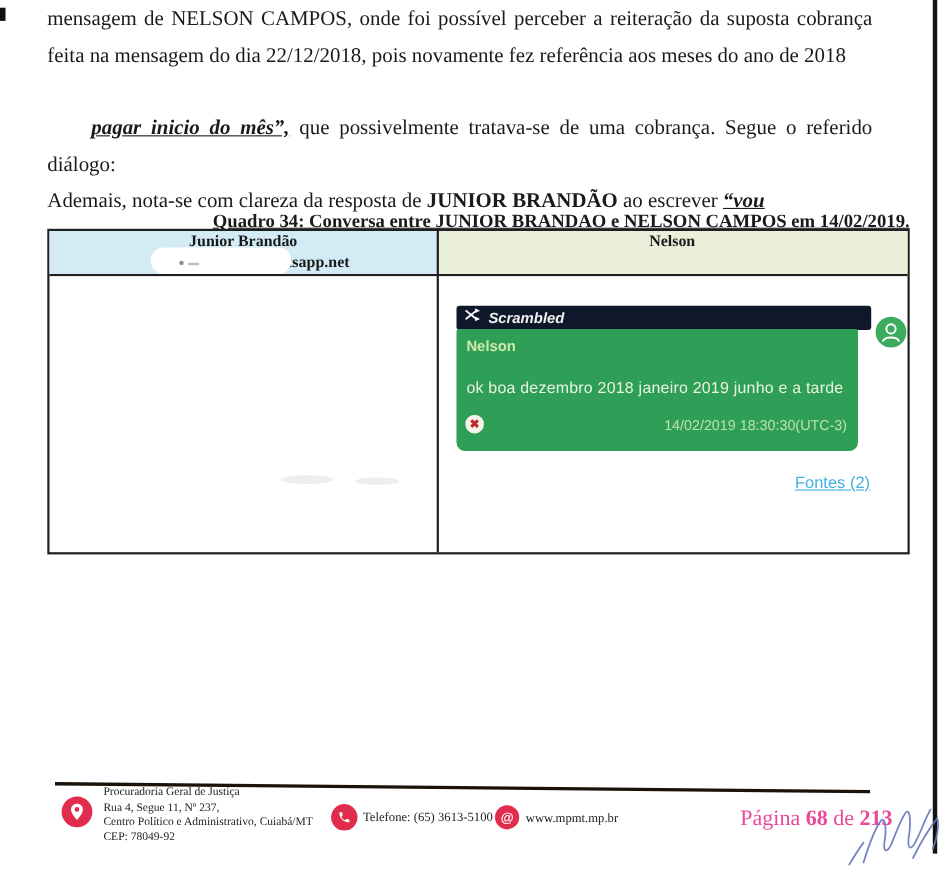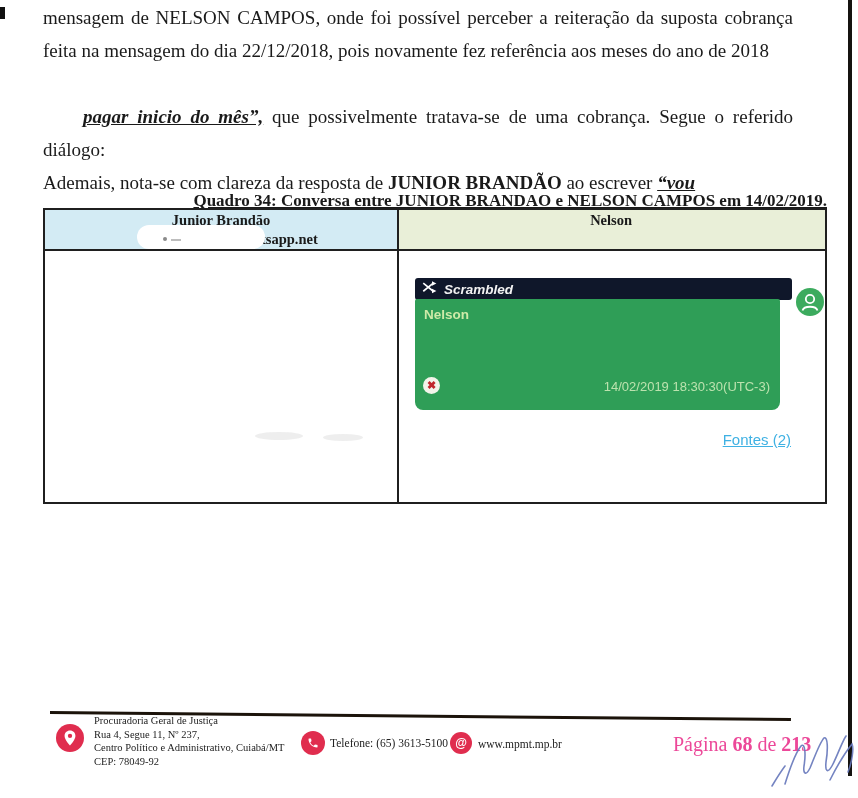--- a/index.html
+++ b/index.html
@@ -116,20 +116,21 @@
       <div class="avatar">
         <svg width="30" height="30" viewBox="0 0 30 30">
           <circle cx="15" cy="15" r="14" fill="#3cab5e"></circle>
           <circle cx="15" cy="12" r="4.2" fill="none" stroke="#ffffff" stroke-width="1.8"></circle>
           <path d="M7.5 23.5 C9 18.5 21 18.5 22.5 23.5" fill="none" stroke="#ffffff" stroke-width="1.8"></path>
         </svg>
       </div>
 
       <div class="bubble">
         <div class="sender">Nelson</div>
+        <div class="msg">ok boa dezembro 2018 janeiro 2019 junho e a tarde</div>
         <div class="xicon">✖</div>
         <div class="stamp">14/02/2019 18:30:30(UTC-3)</div>
       </div>
 
       <div class="fontes">Fontes (2)</div>
     </div>
   </div>
 
   <div class="footer-rule"></div>
 

